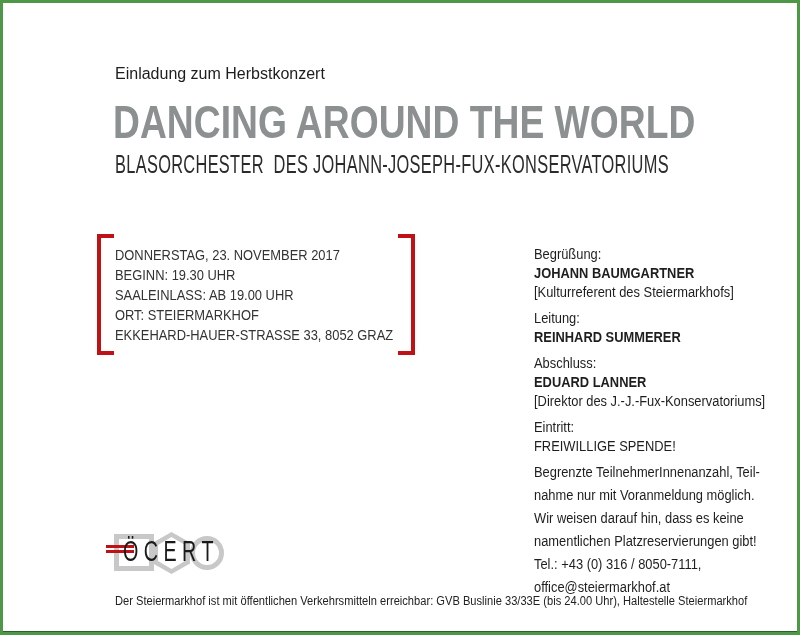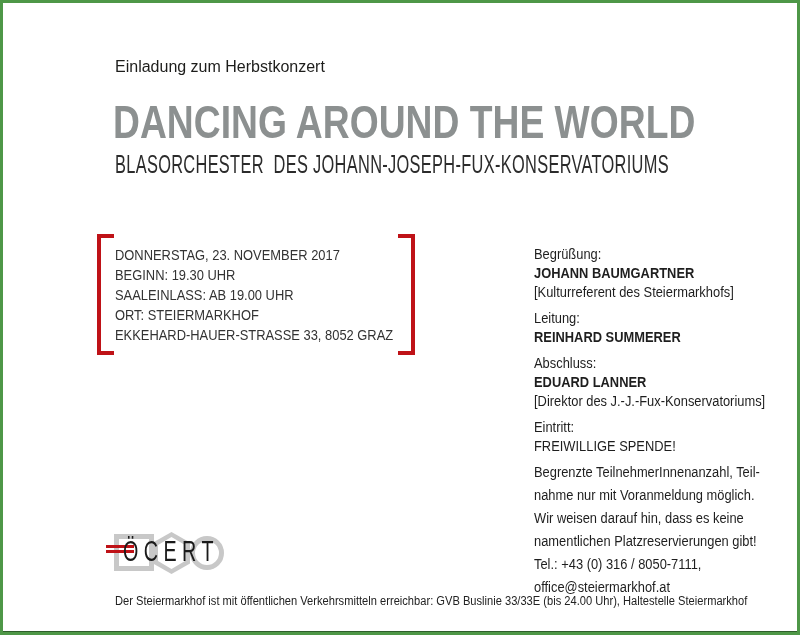--- a/index.html
+++ b/index.html
@@ -13,21 +13,21 @@
     width:800px;height:635px;
     box-sizing:border-box;
     background:#ffffff;
     border:3px solid var(--border-green);
     box-shadow:inset 0 -1px 0 #2e5e2a;
     overflow:hidden;
     font-family:"Liberation Sans", sans-serif;
     color:#1d1d1b;
   }
   .kicker{
-    position:absolute;left:112px;top:55px;
+    position:absolute;left:112px;top:62px;
     font-size:16px;color:#1d1d1b;white-space:nowrap;
   }
   .title{
     position:absolute;left:110px;top:92px;
     font-size:46px;font-weight:bold;color:var(--title-gray);
     white-space:nowrap;letter-spacing:0px;
     transform:scaleX(0.81);transform-origin:0 0;
   }
   .subtitle{
     position:absolute;left:112px;top:146px;

